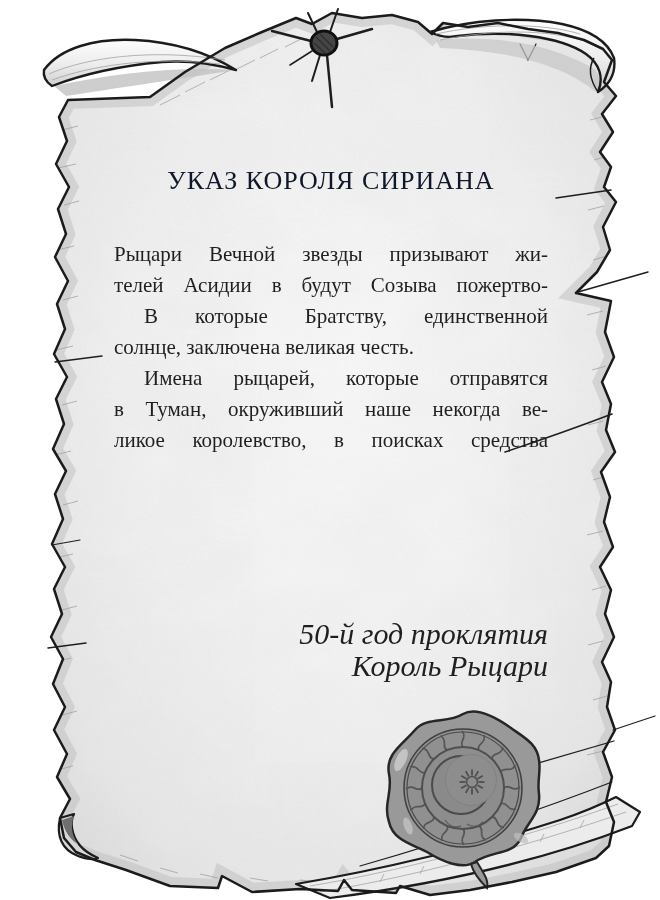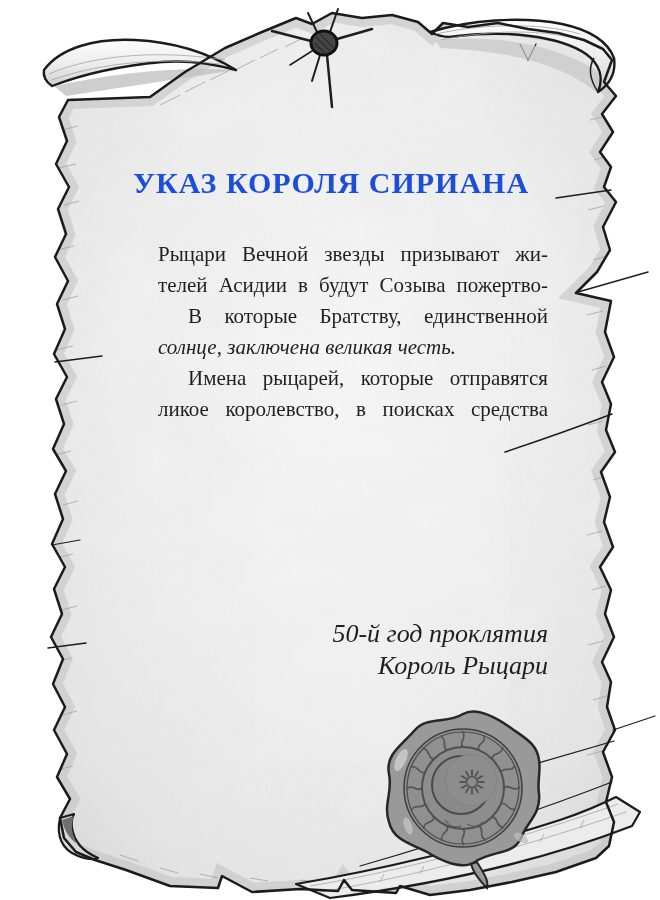--- a/index.html
+++ b/index.html
@@ -5,33 +5,33 @@
   html,body{margin:0;padding:0;background:#ffffff;}
   .stage{
     position:relative;width:660px;height:900px;overflow:hidden;
     background:#ffffff;
     font-family:"Liberation Serif","DejaVu Serif",serif;
   }
   svg.scroll-art{position:absolute;left:0;top:0;width:660px;height:900px;}
   .text-layer{position:absolute;left:0;top:0;width:660px;height:900px;}
   .decree-title{
     position:absolute;left:114px;top:166px;width:434px;
-    text-align:center;font-size:30px;letter-spacing:1px;
-    color:#1d4ed8;white-space:nowrap;font-weight:bold;
+    text-align:center;font-size:26px;letter-spacing:1px;
+    color:#0f172a;white-space:nowrap;
   }
   .body-block{
     position:absolute;left:114px;top:239px;width:434px;
     font-size:21px;line-height:31px;color:#1f1f1f;
   }
-  .line{text-align:justify;text-align-last:justify;margin-left:44px;}
-  .line.end{text-align-last:left;font-style:italic;}
+  .line{text-align:justify;text-align-last:justify;}
+  .line.end{text-align-last:left;}
   .line.indent{text-indent:30px;}
   .signature{
     position:absolute;right:112px;top:618px;width:300px;
-    text-align:right;font-style:italic;font-size:26px;line-height:32px;
+    text-align:right;font-style:italic;font-size:30px;line-height:32px;
     color:#1f1f1f;
   }
   .hatch{stroke:#a3a3a3;stroke-width:1;opacity:.8;fill:none;}
   .crack{stroke:#1e1e1e;fill:none;stroke-linecap:round;}
 </style>
 </head>
 <body>
 
 <div class="stage">
 
@@ -193,20 +193,21 @@
 
   <div class="text-layer">
     <div class="decree-title">УКАЗ КОРОЛЯ СИРИАНА</div>
 
     <div class="body-block">
       <div class="line">Рыцари Вечной звезды призывают жи-</div>
       <div class="line">телей Асидии в будут Созыва пожертво-</div>
       <div class="line indent">В которые Братству, единственной</div>
       <div class="line end">солнце, заключена великая честь.</div>
       <div class="line indent">Имена рыцарей, которые отправятся</div>
+      <div class="line">в Туман, окруживший наше некогда ве-</div>
       <div class="line">ликое королевство, в поисках средства</div>
     </div>
 
     <div class="signature">
       <div>50-й год проклятия</div>
       <div>Король Рыцари</div>
     </div>
   </div>
 
 </div>

